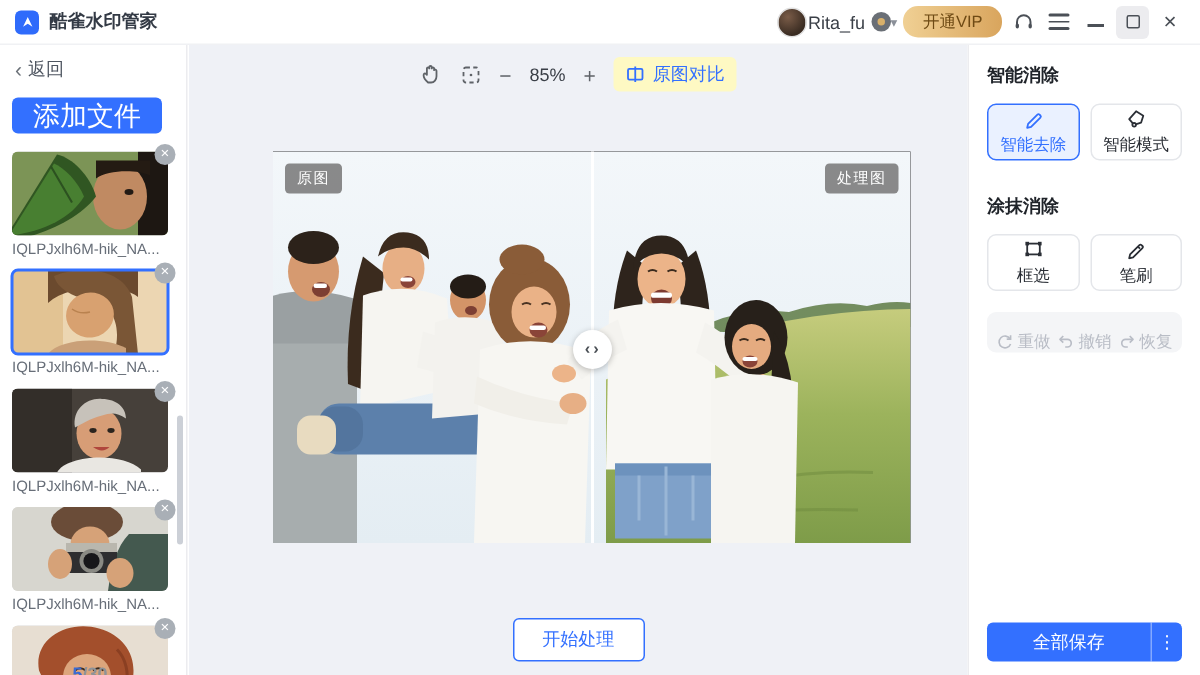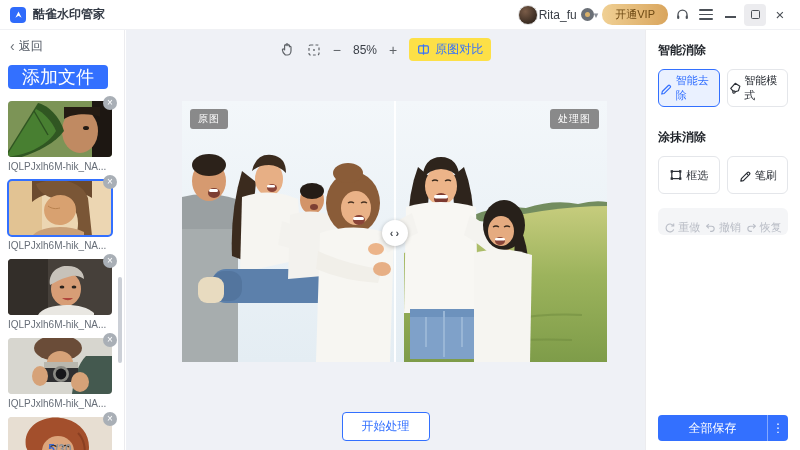--- a/index.html
+++ b/index.html
@@ -48,21 +48,21 @@
   .thumb-overlay .r { color:#8d9298; }
   .side-scrollbar { position:absolute; right:2px; top:247px; width:4px; height:86px; background:#ccd0d7; border-radius:2px; }
 
   
   .canvas { position:absolute; left:126px; top:30px; width:519px; height:420px; background:#eff1f6; }
   .canvas-toolbar { position:absolute; top:8px; left:0; width:100%; display:flex; align-items:center;
     justify-content:center; gap:12px; color:#5f6368; }
   .ct-icon { display:flex; align-items:center; cursor:pointer; }
   .zoom-out,.zoom-in { font-size:14px; cursor:pointer; color:#5f6368; }
   .zoom-level { font-size:12px; color:#3a3f47; }
-  .compare-btn { display:flex; align-items:center; gap:5px; background:#fde047; color:#3370ff;
+  .compare-btn { display:flex; align-items:center; gap:5px; background:#fef9c3; color:#3370ff;
     font-size:12px; padding:3px 8px; border-radius:4px; cursor:pointer; }
 
   .photo { position:absolute; left:56px; top:71px; width:425px; height:261px; background:#000000; }
   .photo svg.scene { display:block; width:425px; height:261px; }
   .badge { position:absolute; top:8px; font-size:10px; color:#fff; background:rgba(125,125,125,.9);
     padding:3px 8px; border-radius:3px; letter-spacing:1px; }
   .badge.orig { left:8px; }
   .badge.proc { right:8px; }
   .divider { position:absolute; left:calc(50% - 1px); top:0; width:2px; height:100%; background:rgba(255,255,255,.95); }
   .divider-handle { position:absolute; left:calc(50% - 13px); top:119px; width:26px; height:26px; border-radius:50%;
@@ -70,21 +70,21 @@
     gap:2px; cursor:ew-resize; font-size:11px; font-weight:bold; color:#4a4f55; }
   .start-btn { position:absolute; left:50%; transform:translateX(-50%); bottom:9px; background:#fff;
     border:1px solid #3370ff; color:#3370ff; font-size:12px; padding:5px 19px; border-radius:4px; cursor:pointer; }
 
   
   .panel { position:absolute; right:0; top:30px; width:155px; height:420px; background:#fff;
     border-left:1px solid #ececef; padding:12px; z-index:20; }
   .panel-heading { font-size:12px; font-weight:bold; color:#1f2329; }
   .tool-row { display:flex; gap:7px; margin-top:10px; }
   .tool-btn { width:62px; height:38px; border:1px solid #e4e6ea; border-radius:6px; background:#fff;
-    display:flex; flex-direction:row; align-items:center; justify-content:center; gap:3px;
+    display:flex; flex-direction:column; align-items:center; justify-content:center; gap:3px;
     font-size:11px; color:#2b2f36; cursor:pointer; }
   .tool-btn.selected { background:#eaf1ff; border-color:#3370ff; color:#3370ff; }
   .section-gap { margin-top:22px; }
   .action-bar { margin-top:14px; height:27px; background:#f4f5f7; border-radius:6px; display:flex;
     align-items:flex-end; justify-content:space-around; color:#b9bdc6; font-size:11px; padding:0 4px; }
   .action-item { display:flex; align-items:center; gap:3px; cursor:default; }
   .save-btn { position:absolute; left:12px; right:12px; bottom:9px; height:26px; background:#3370ff;
     border-radius:4px; color:#fff; font-size:12px; display:flex; align-items:stretch; cursor:pointer; }
   .save-label { flex:1; display:flex; align-items:center; justify-content:center; }
   .save-kebab { width:21px; border-left:1px solid rgba(255,255,255,.4); display:flex; align-items:center;

